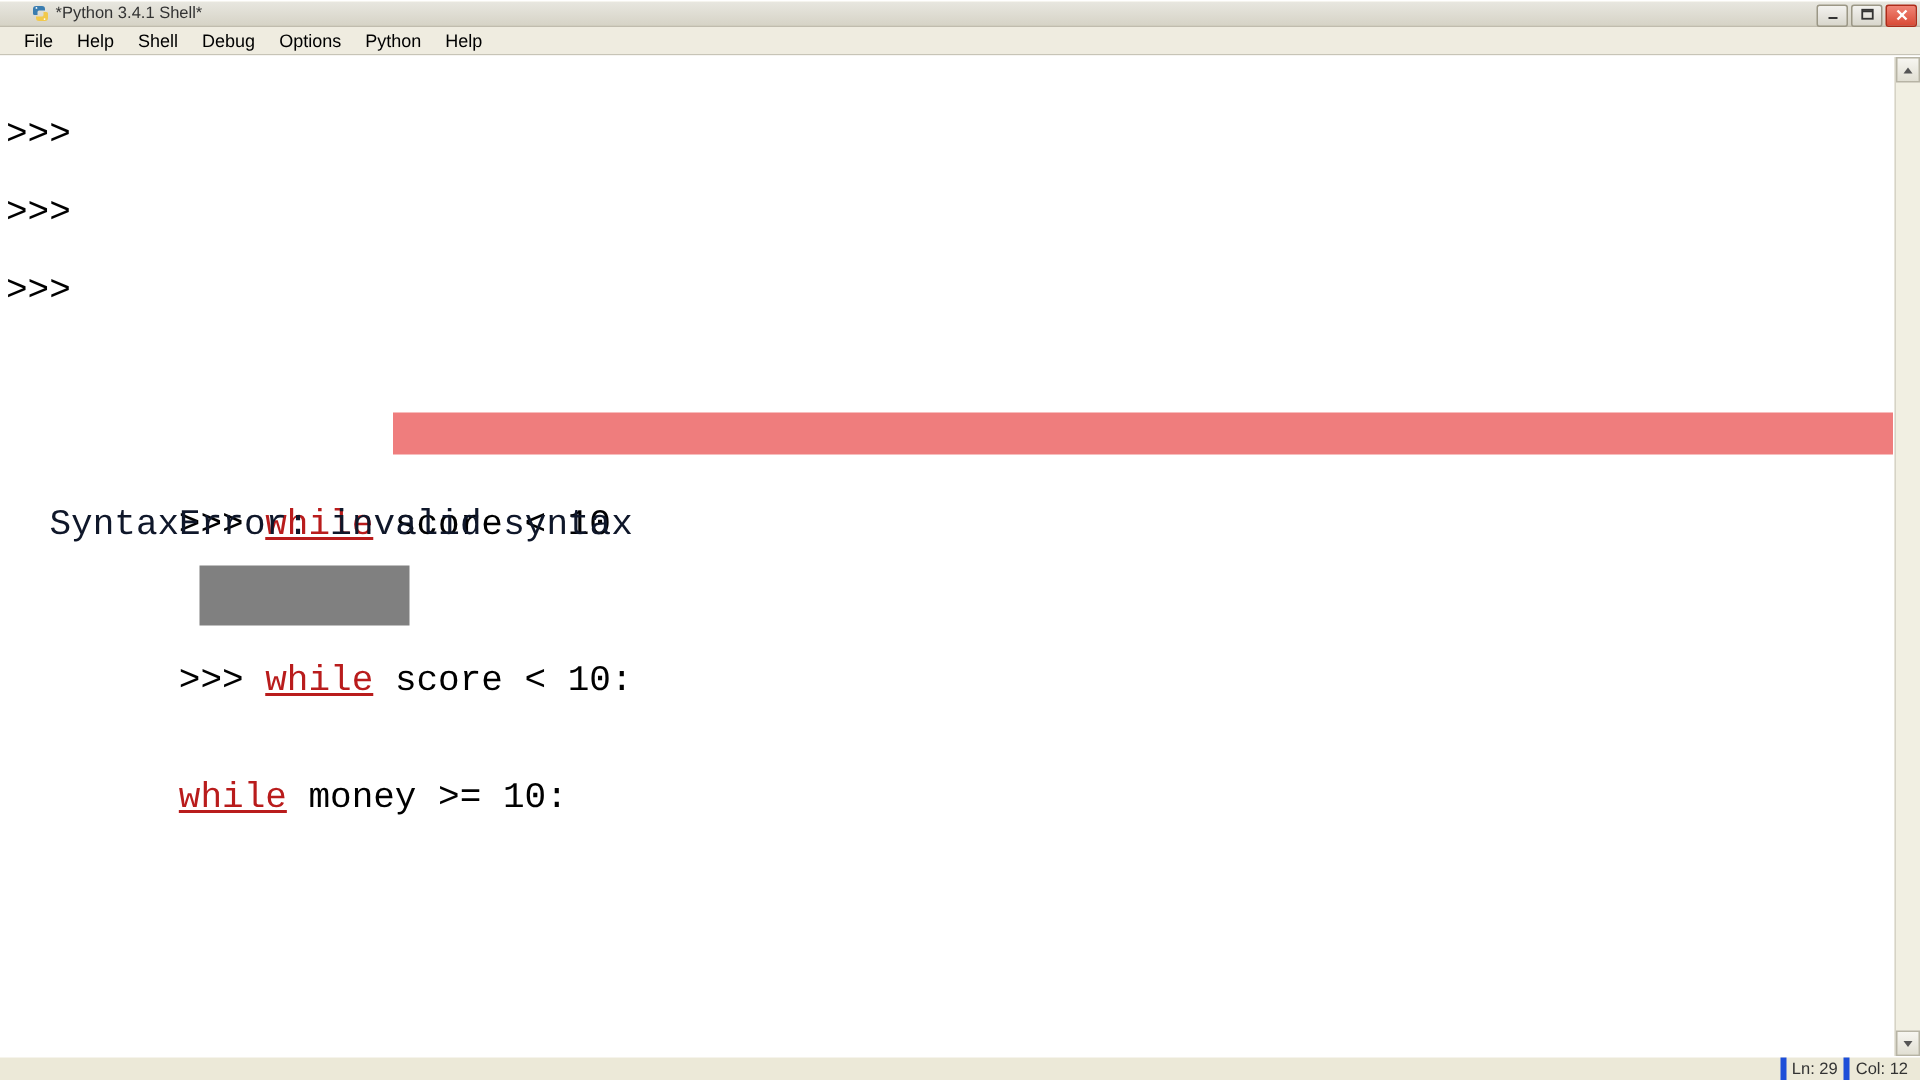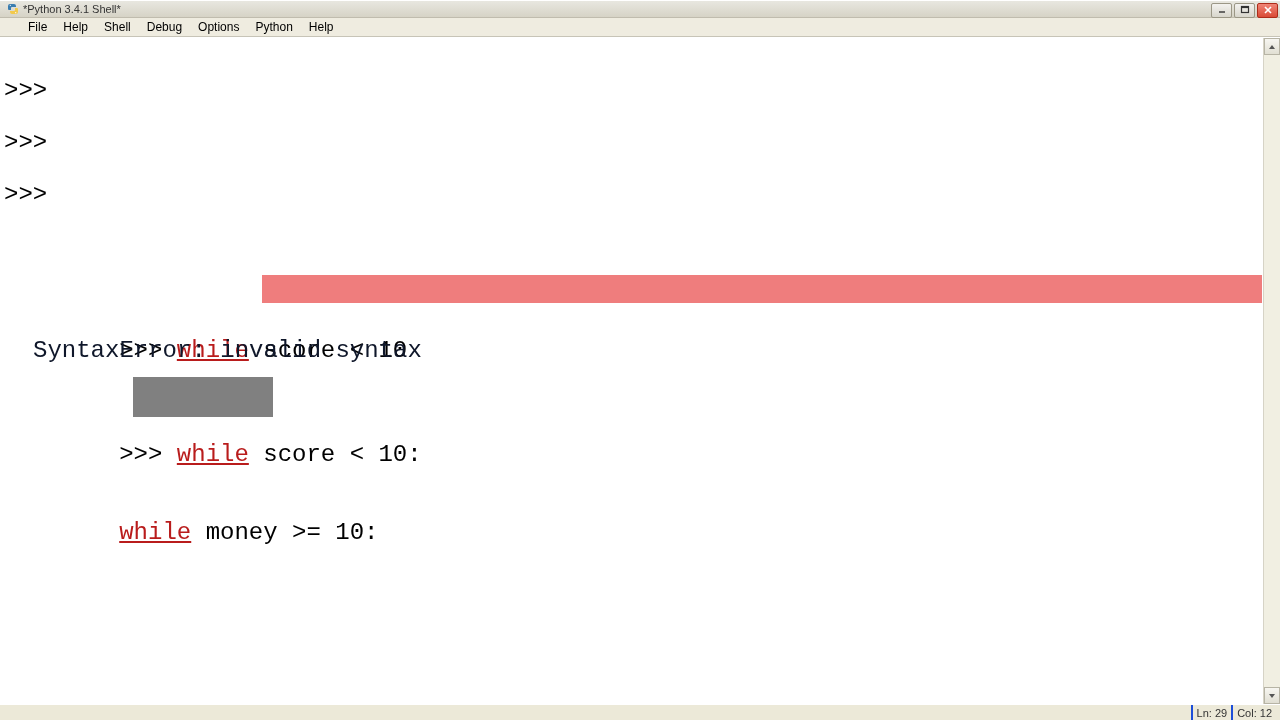--- a/index.html
+++ b/index.html
@@ -3,21 +3,21 @@
 <meta charset="utf-8">
 <style>
   * { box-sizing: border-box; }
   html, body { margin:0; padding:0; width:1280px; height:720px; font-family: Tahoma, sans-serif; overflow:hidden; background:#ece9d8; }
   .window { width:1280px; height:720px; display:flex; flex-direction:column; }
   .titlebar {
     height:18px;
     background: linear-gradient(#e8e7e0,#d6d3c6);
     display:flex; align-items:center;
     font-size:11px; color:#333;
-    padding-left:6px;
+    padding-left:20px;
     border-top:1px solid #fff;
     border-bottom:1px solid #c0bcae;
     position:relative;
   }
   .titlebar .icon { width:13px; height:13px; margin-right:4px; display:flex; align-items:center; justify-content:center;}
   .win-controls { position:absolute; right:2px; top:0; display:flex; gap:2px; height:18px; align-items:center;}
   .win-btn {
     width:21px; height:15px;
     background: linear-gradient(#f3f2ef,#d8d6cc);
     border:1px solid #9b9786;
@@ -26,21 +26,21 @@
     font-size:9px; font-family:Arial; color:#333;
   }
   .win-btn.close { background: linear-gradient(#f08576,#d94a36); border:1px solid #ad2c1a;}
   .win-btn.close svg line { stroke:#fff; }
   .menubar {
     height:19px;
     background:#efece0;
     display:flex; align-items:center;
     font-size:12px; color:#000;
     border-bottom:1px solid #c7c4b7;
-    padding-left:20px;
+    padding-left:8px;
   }
   .menu-item { padding:1px 8px; }
   .editor-wrap { flex:1; display:flex; background:#fff; border-top:1px solid #fff;}
   .editor {
     flex:1;
     font-family: "Courier New", monospace;
     font-size:24px;
     line-height:26px;
     color:#000;
     padding-left:4px;
@@ -82,21 +82,21 @@
   }
   .sb-track { flex:1; }
   .statusbar {
     height:16px;
     background:#ece9d8;
     border-top:1px solid #fff;
     display:flex; justify-content:flex-end; align-items:center;
     font-size:11px; color:#333;
     padding-right:4px;
   }
-  .status-cell { border-left:2px solid #1d4ed8; padding:0 4px; height:15px; display:flex; align-items:center;}
+  .status-cell { border-left:4px solid #1d4ed8; padding:0 4px; height:15px; display:flex; align-items:center;}
 </style>
 </head>
 <body>
 
 <div class="window">
 
   <div class="titlebar">
     <span class="icon">
       <svg width="12" height="12" viewBox="0 0 12 12">
           <path d="M3 1h4a2 2 0 0 1 2 2v1H5a1 1 0 0 0-1 1v2H2a1 1 0 0 1-1-1V3a2 2 0 0 1 2-2z" fill="#3a7db0"></path>

